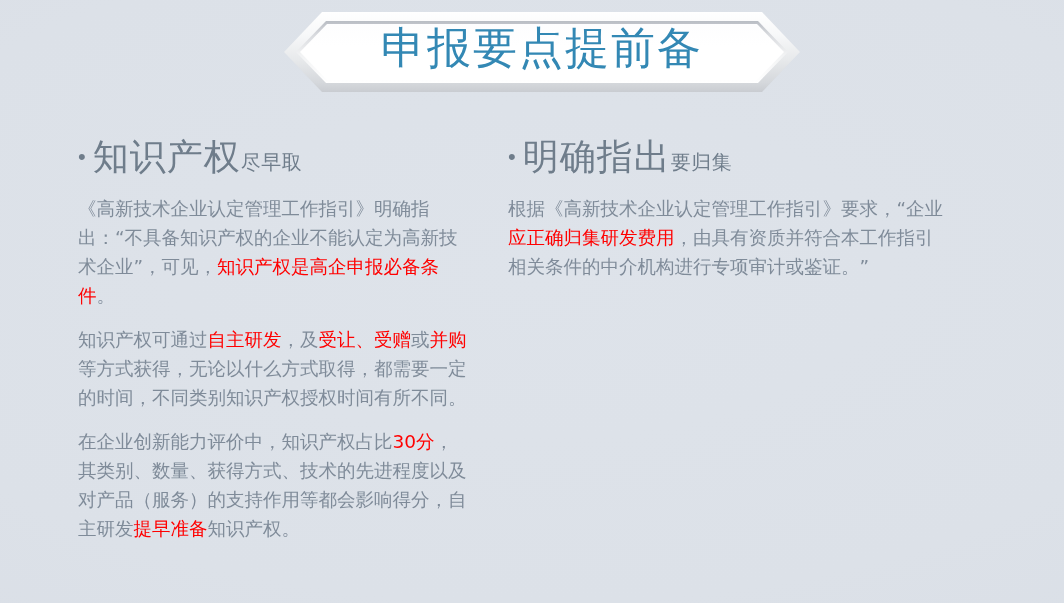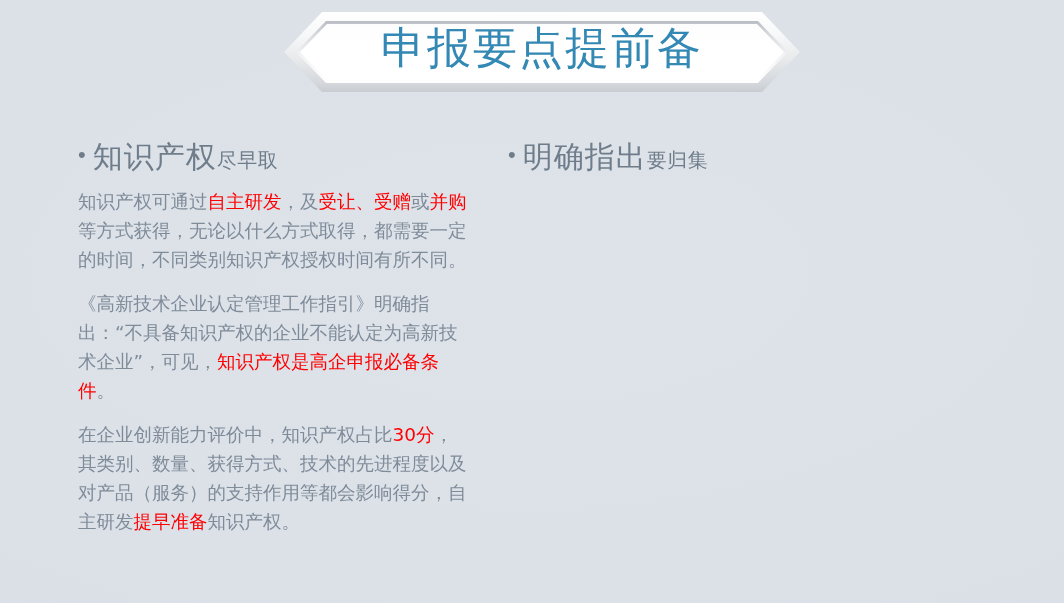--- a/index.html
+++ b/index.html
@@ -97,24 +97,24 @@
     white-space: nowrap;
   }
   .col-heading .bullet {
     font-size: 22px;
     line-height: 1;
     margin-right: 7px;
     color: #6f7d8b;
     transform: translateY(-5px);
   }
   .col-heading .big {
-    font-size: 30px;
+    font-size: 36px;
     line-height: 1.1;
     letter-spacing: 1px;
-    font-family: Liberation Sans, sans-serif;
+    font-family: Liberation Mono, monospace;
   }
   .col-heading .small {
     font-size: 20px;
     line-height: 1.1;
     letter-spacing: 0.5px;
     font-family: "DejaVu Sans", "Liberation Sans", sans-serif;
   }
 
   .para {
     color: #7f8b99;
@@ -140,30 +140,31 @@
   </div>
 
   <div id="columns">
     <div class="column left">
       <div class="col-heading">
         <span class="bullet">•</span>
         <span class="big">知识产权</span>
         <span class="small">尽早取</span>
       </div>
       <div class="paras">
+          <p class="para"><span>《高新技术企业认定管理工作指引》明确指出：“不具备知识产权的企业不能认定为高新技术企业”，可见，</span><span class="hl">知识产权是高企申报必备条件</span><span>。</span></p>
           <p class="para"><span>知识产权可通过</span><span class="hl">自主研发</span><span>，及</span><span class="hl">受让、受赠</span><span>或</span><span class="hl">并购</span><span>等方式获得，无论以什么方式取得，都需要一定的时间，不同类别知识产权授权时间有所不同。</span></p>
-          <p class="para"><span>《高新技术企业认定管理工作指引》明确指出：“不具备知识产权的企业不能认定为高新技术企业”，可见，</span><span class="hl">知识产权是高企申报必备条件</span><span>。</span></p>
           <p class="para"><span>在企业创新能力评价中，知识产权占比</span><span class="hl">30分</span><span>，其类别、数量、获得方式、技术的先进程度以及对产品（服务）的支持作用等都会影响得分，自主研发</span><span class="hl">提早准备</span><span>知识产权。</span></p>
         </div>
     </div>
 
     <div class="column right">
       <div class="col-heading">
         <span class="bullet">•</span>
         <span class="big">明确指出</span>
         <span class="small">要归集</span>
       </div>
       <div class="paras">
+          <p class="para"><span>根据《高新技术企业认定管理工作指引》要求，“企业</span><span class="hl">应正确归集研发费用</span><span>，由具有资质并符合本工作指引相关条件的中介机构进行专项审计或鉴证。”</span></p>
         </div>
     </div>
   </div>
 
 </div>
 
 </body></html>

